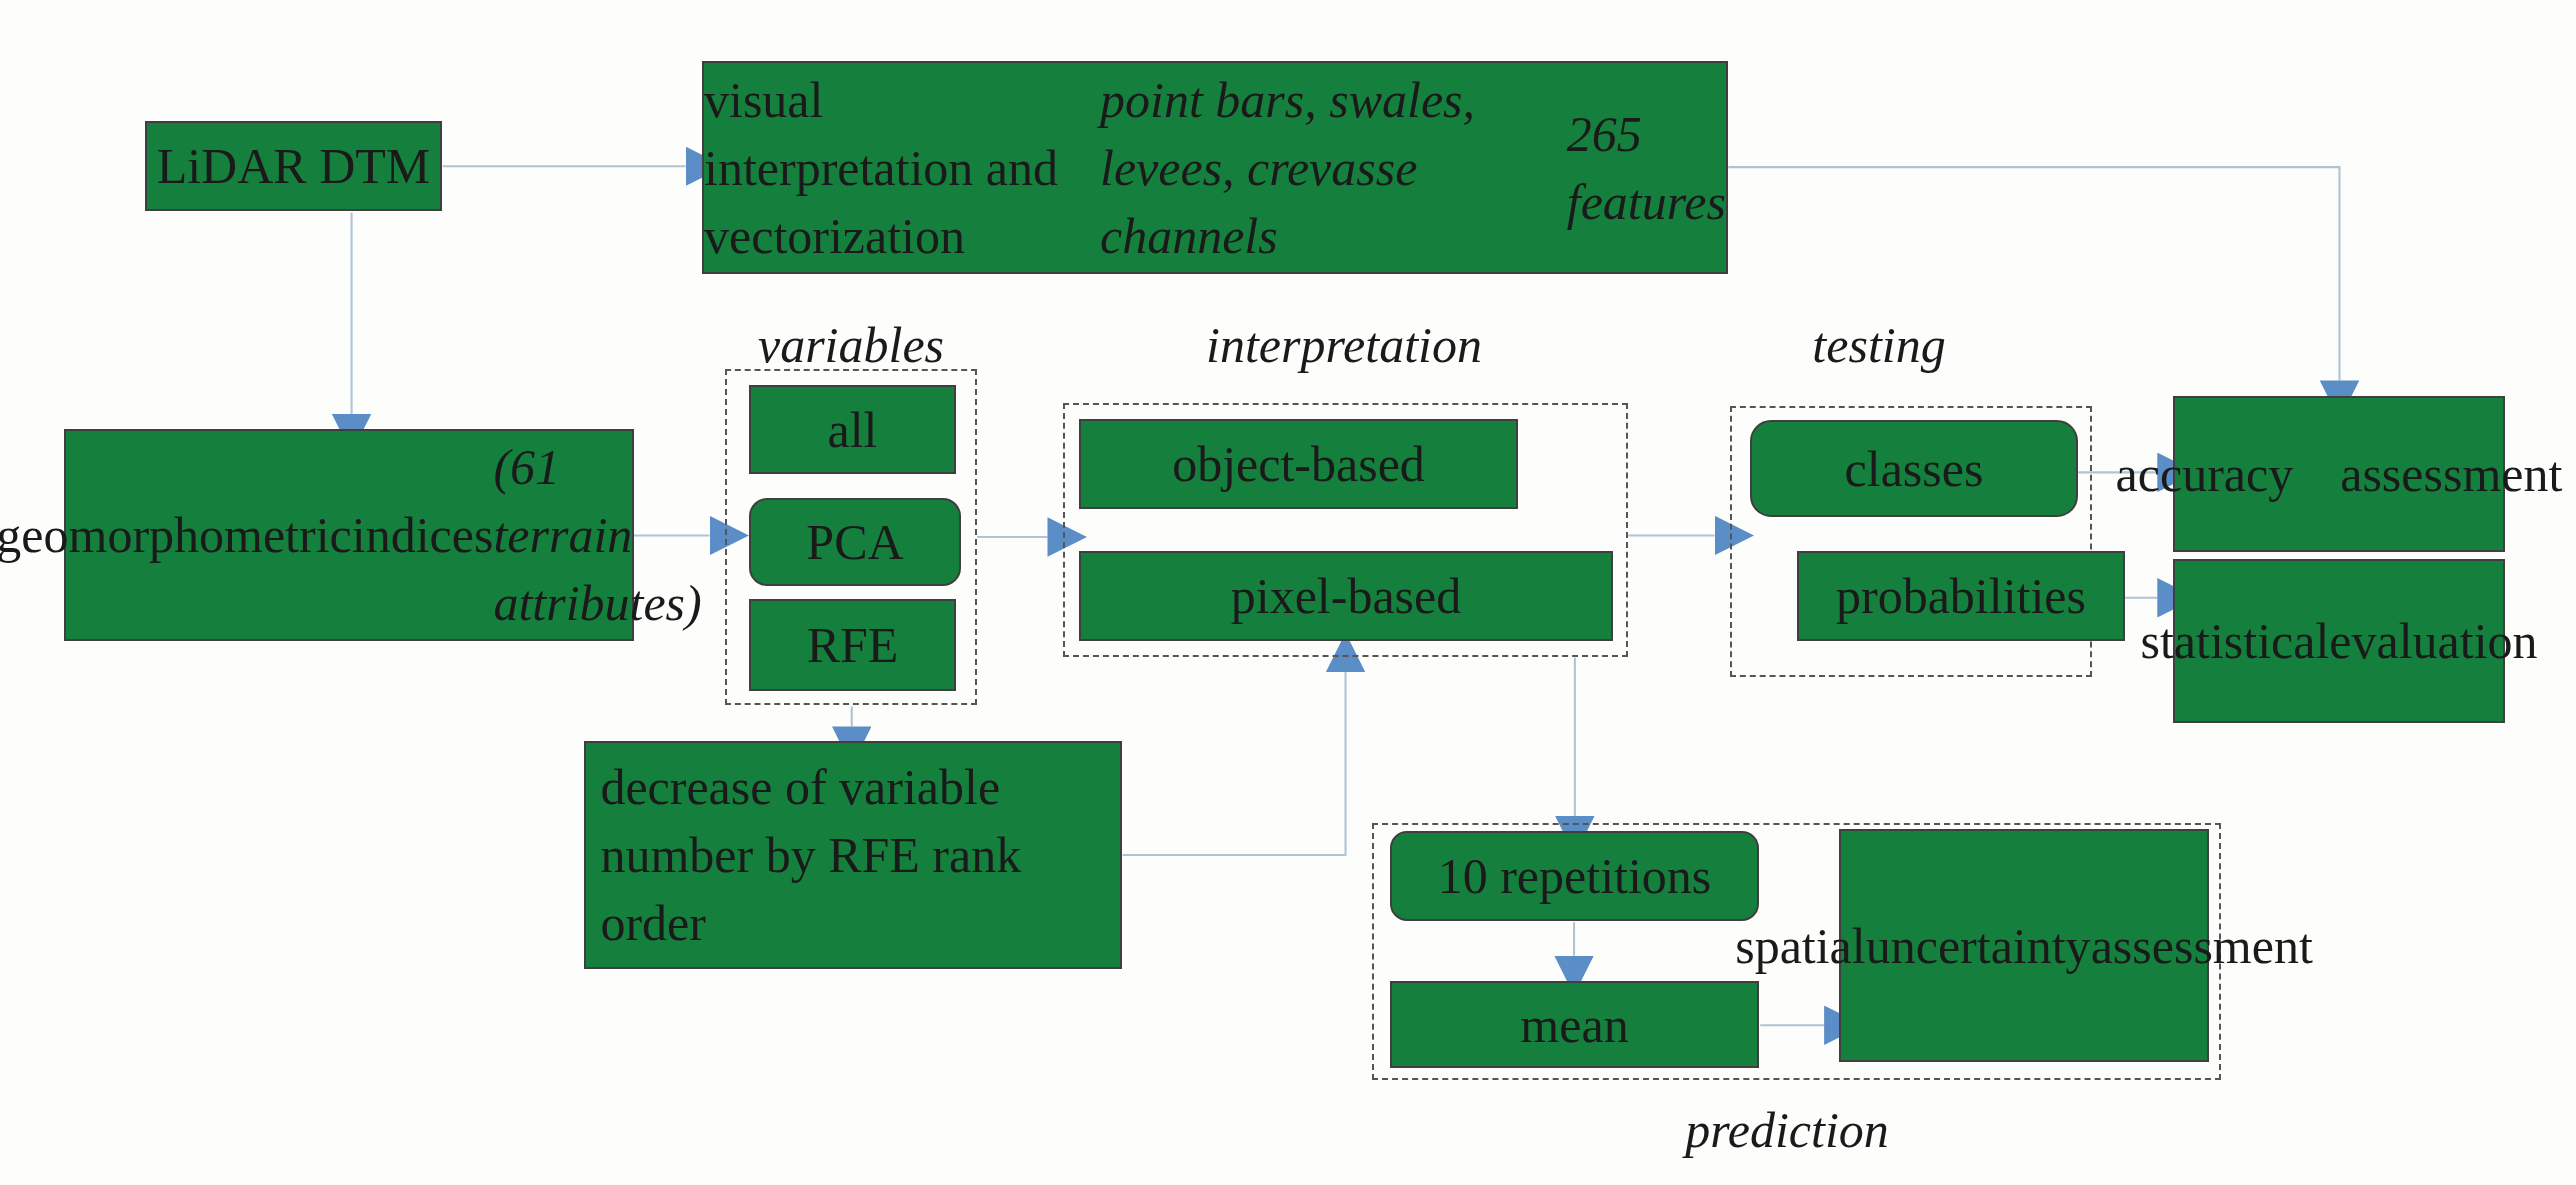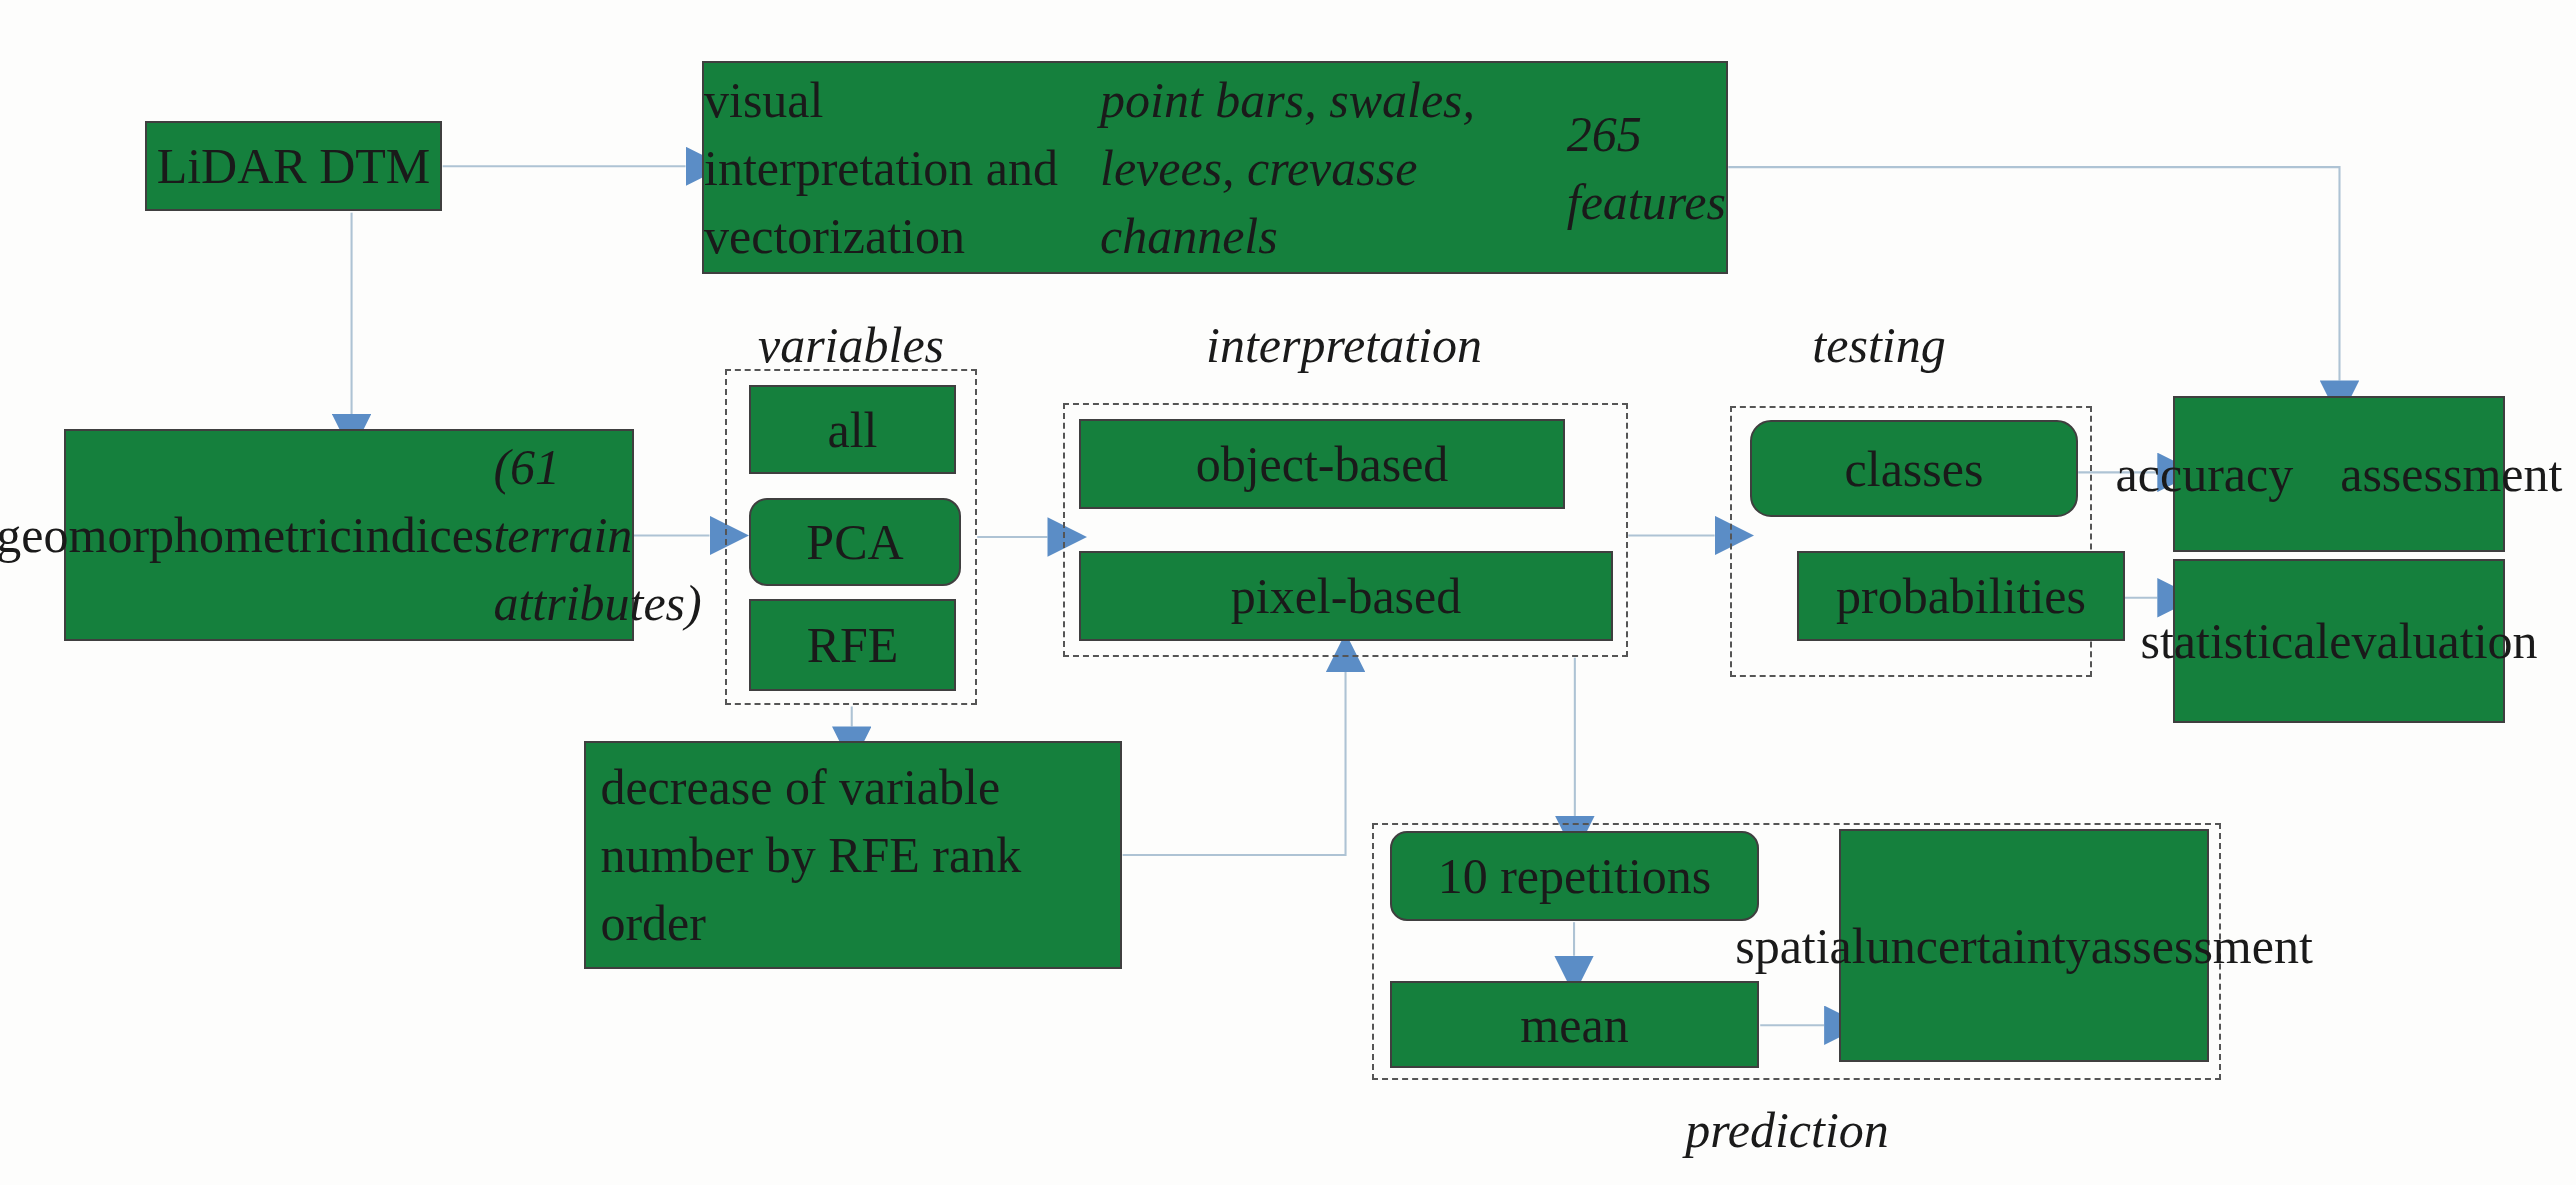--- a/index.html
+++ b/index.html
@@ -99,21 +99,21 @@
   </div>
   <div class="box" style="left:749px; top:498px; width:212px; height:88px;border-radius:18px;">
     <span class="line">PCA</span>
   </div>
   <div class="box" style="left:749px; top:599px; width:207px; height:92px;">
     <span class="line">RFE</span>
   </div>
 
   <div class="glabel" style="left:1344px; top:316px;">interpretation</div>
   <div class="group" style="left:1063px; top:403px; width:565px; height:254px;"></div>
-  <div class="box" style="left:1079px; top:419px; width:486px; height:90px;">
+  <div class="box" style="left:1079px; top:419px; width:439px; height:90px;">
     <span class="line">object-based</span>
   </div>
   <div class="box" style="left:1079px; top:551px; width:534px; height:90px;">
     <span class="line">pixel-based</span>
   </div>
 
   <div class="glabel" style="left:1879px; top:316px;">testing</div>
   <div class="group" style="left:1730px; top:406px; width:362px; height:271px;"></div>
   <div class="box" style="left:1750px; top:420px; width:328px; height:97px;border-radius:21px;">
     <span class="line">classes</span>

